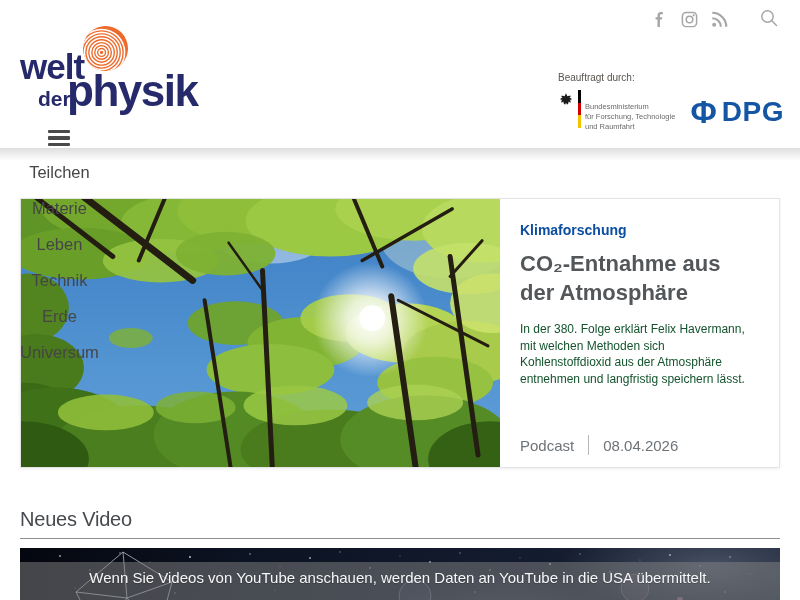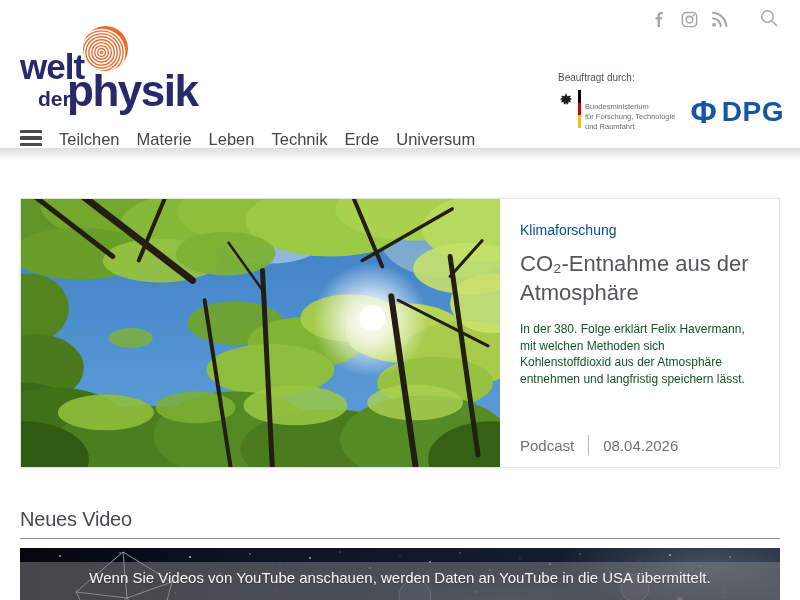--- a/index.html
+++ b/index.html
@@ -36,38 +36,38 @@
   .stripe { width:3px; height:38px; display:flex; flex-direction:column; }
   .stripe i { flex:1; }
   .stripe i:nth-child(1){ background:#000; }
   .stripe i:nth-child(2){ background:#d00000; }
   .stripe i:nth-child(3){ background:#f5c400; }
   .ministry-text { font-size:7.5px; color:#6b6b6b; line-height:1.35; margin-top:12px; }
   .dpg { margin-left:auto; display:flex; align-items:center; margin-top:6px; color:#1456A4; cursor:pointer; }
   .dpg-phi { font-size:32px; font-weight:bold; line-height:.9; }
   .dpg-name { font-size:28px; font-weight:bold; margin-left:5px; letter-spacing:.5px; }
 
-  nav { position:absolute; left:20px; top:130px; display:flex; gap:17px; }
+  nav { position:absolute; left:20px; top:130px; display:flex; align-items:center; gap:17px;flex-direction:column; }
   .hamburger {
     width:22px; height:16px; display:flex; flex-direction:column;
     justify-content:space-between; background:none; border:none; padding:0; cursor:pointer;
   }
   .hamburger span { height:3.4px; background:#4a4a4a; border-radius:1px; }
   .nav-link { font-size:16.5px; color:#454545; cursor:pointer; }
 
   
   .teaser-card {
     margin:50px 20px 0; height:270px; display:flex; background:#fff;
     border:1px solid #e4e4e4; box-shadow:0 1px 3px rgba(0,0,0,.07);
   }
   .teaser-image { width:479px; flex:none; position:relative; overflow:hidden; cursor:pointer; }
   .teaser-image svg { display:block; width:100%; height:100%; }
   .teaser-body { flex:1; padding:23px 20px 12px; display:flex; flex-direction:column; }
-  .teaser-category { font-size:14px; font-weight:normal; color:#0B4DA0; cursor:pointer; }
-  .teaser-title { font-size:22px; font-weight:normal; color:#53575a; margin:12px 0 0; line-height:1.3; cursor:pointer; }
+  .teaser-category { font-size:14px; font-weight:bold; color:#0B4DA0; cursor:pointer; }
+  .teaser-title { font-size:22px; font-weight:bold; color:#53575a; margin:12px 0 0; line-height:1.3; cursor:pointer; }
   .teaser-desc { font-size:12px; color:#14532d; line-height:1.38; margin:14px 0 16px; }
   .teaser-meta { margin-top:auto; display:flex; align-items:center; gap:14px; font-size:15px; color:#6e7378; }
   .meta-divider { width:1px; height:20px; background:#b5b8ba; }
 
   
   .video-heading { margin:40px 20px 0; font-size:20px; font-weight:normal; color:#46494d; letter-spacing:-.2px; }
   .video-rule { margin:7px 20px 0; border:none; border-top:1px solid #8f8f8f; }
   .video-banner {
     margin:9px 20px 0; height:90px; position:relative;
     background:#0b101e; overflow:hidden; cursor:pointer;

